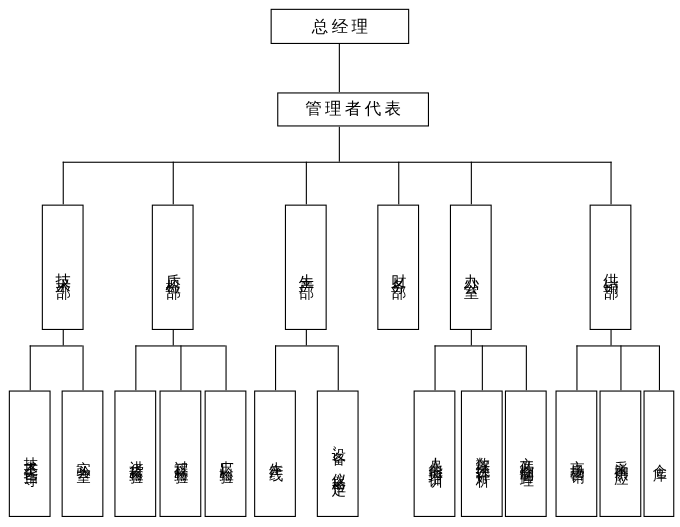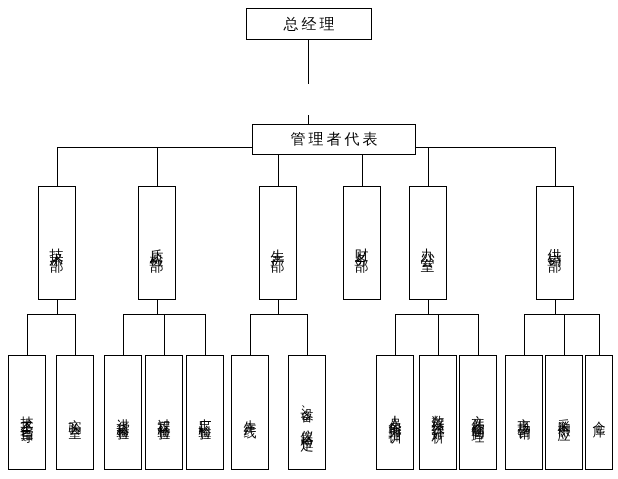--- a/index.html
+++ b/index.html
@@ -101,21 +101,21 @@
   <div class="connector v" style="left:555px; top:300px; height:14px;"></div>
   <div class="connector h" style="left:524px; top:314px; width:75px;"></div>
   <div class="connector v" style="left:524px; top:314px; height:41px;"></div>
   <div class="connector v" style="left:564px; top:314px; height:41px;"></div>
   <div class="connector v" style="left:599px; top:314px; height:41px;"></div>
 
   <div class="node horiz" style="left:246px; top:8px; width:126px; height:32px;">
     <span class="label">总经理</span>
   </div>
 
-  <div class="node horiz" style="left:252px; top:84px; width:164px; height:31px;margin-top:40px;">
+  <div class="node horiz" style="left:252px; top:84px; width:138px; height:31px;">
     <span class="label">管理者代表</span>
   </div>
 
   <div class="node vert" style="left:38px; top:186px; width:38px; height:114px;">
     <span class="label">技术部</span>
   </div>
   <div class="node vert" style="left:138px; top:186px; width:38px; height:114px;">
     <span class="label">质检部</span>
   </div>
   <div class="node vert" style="left:259px; top:186px; width:38px; height:114px;">

